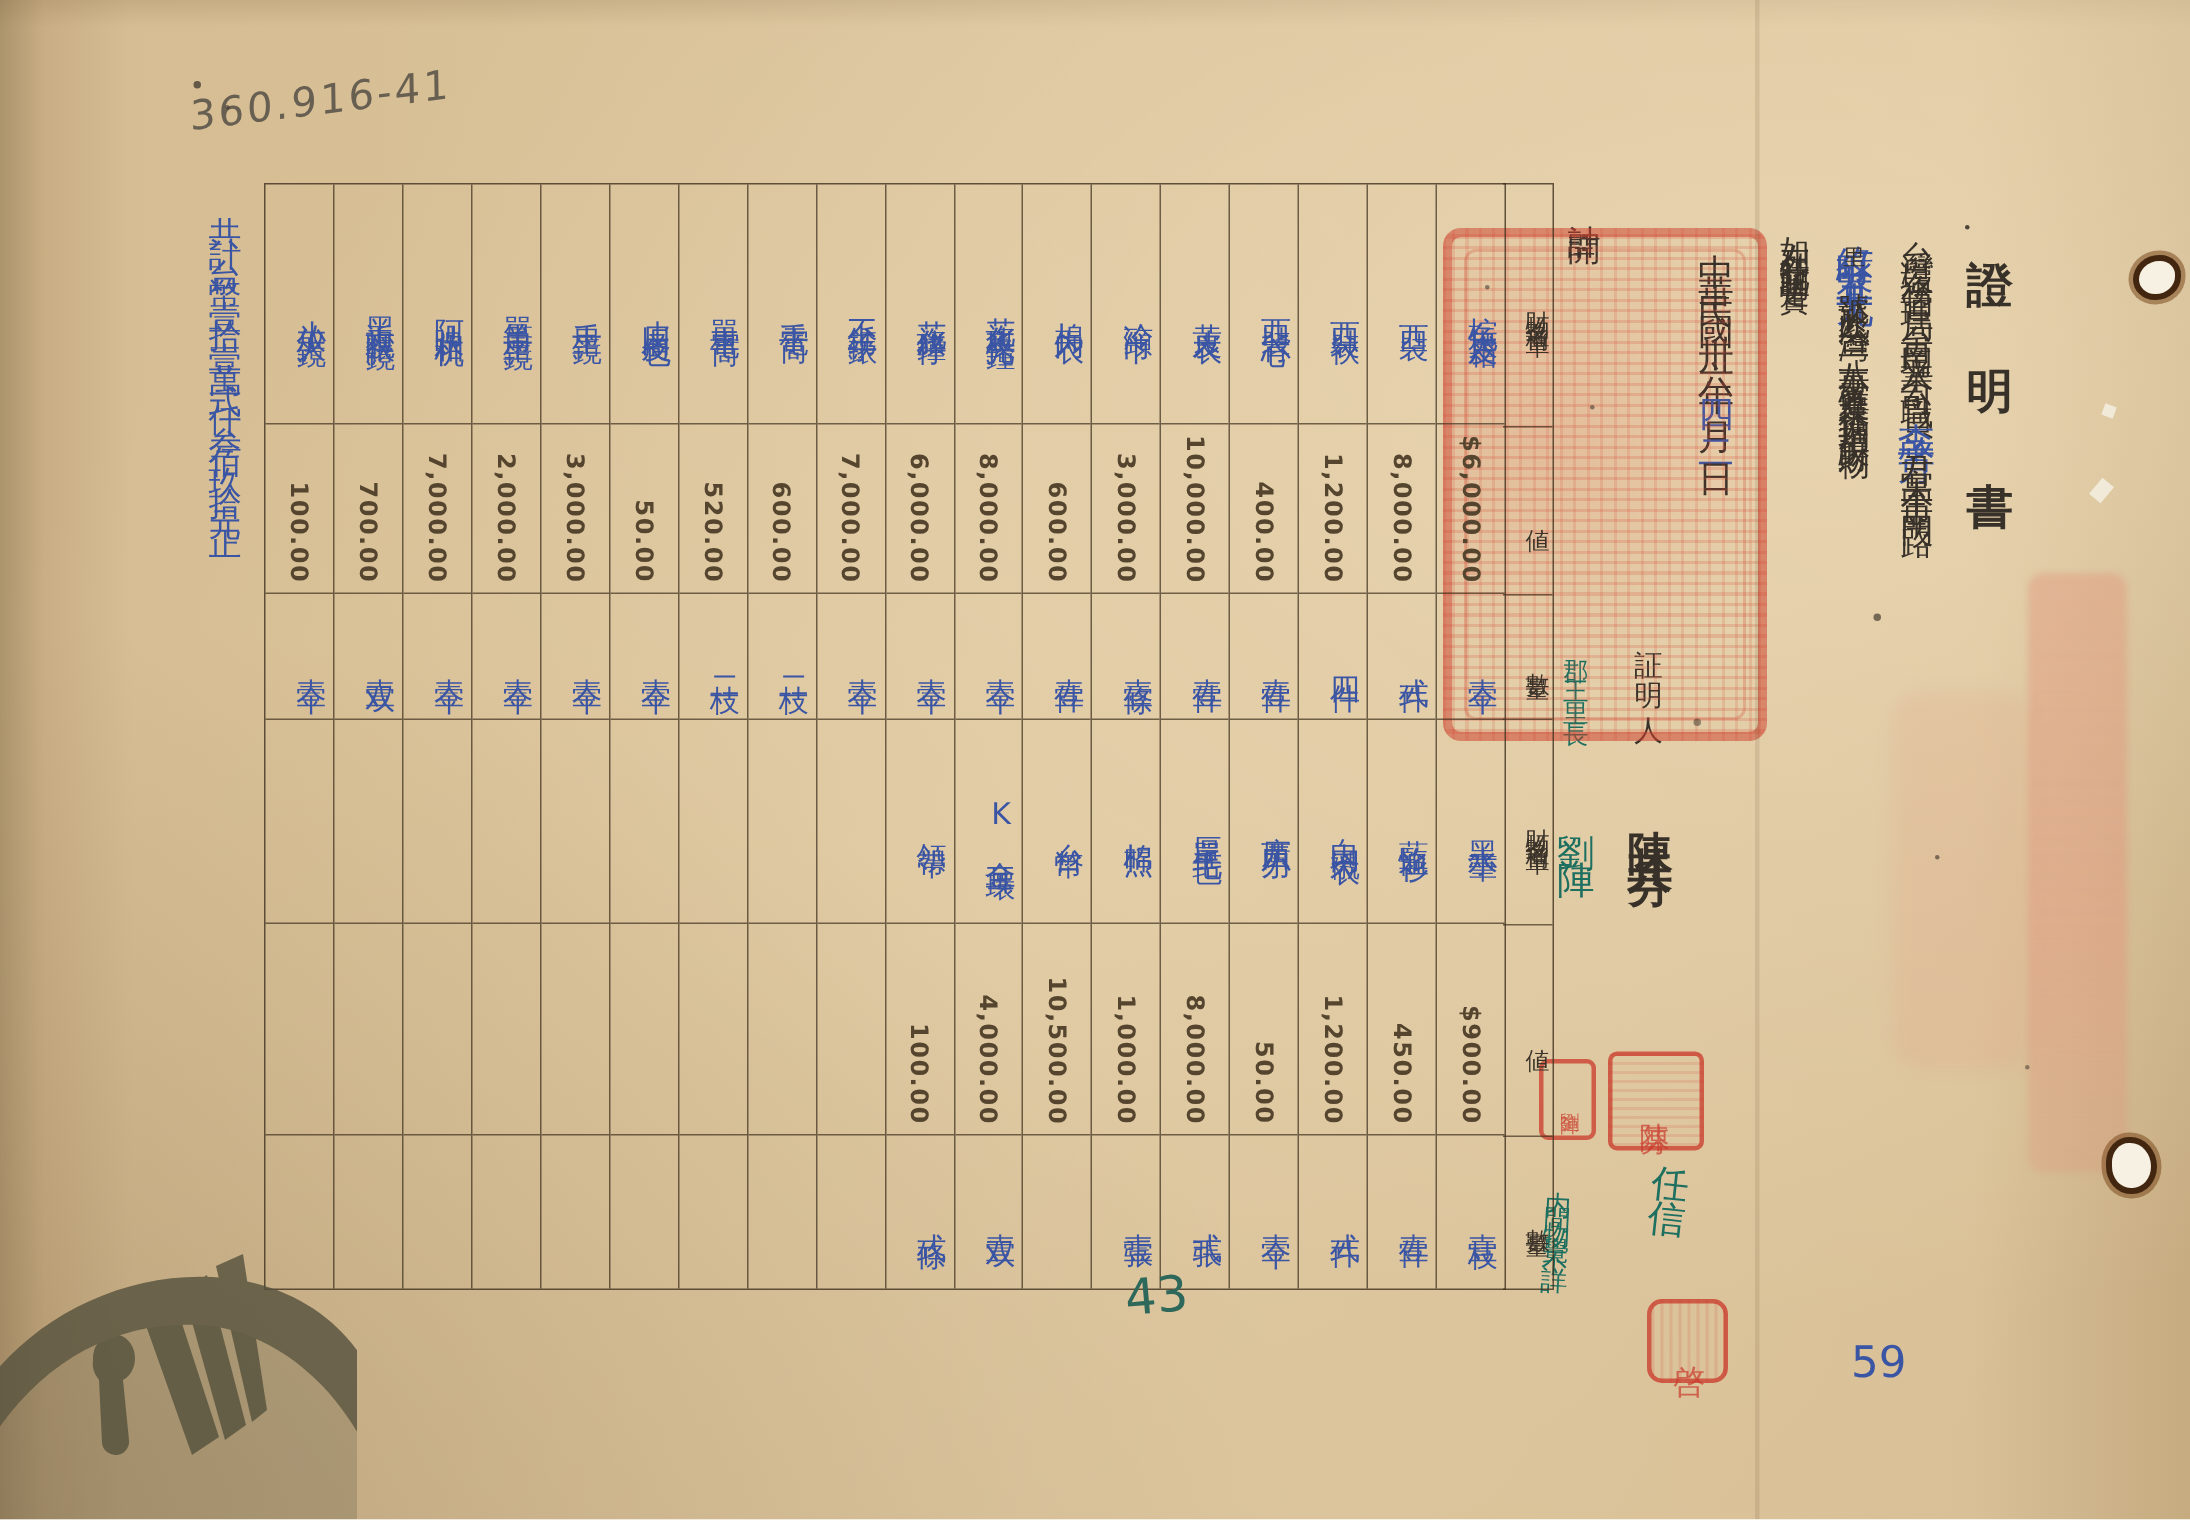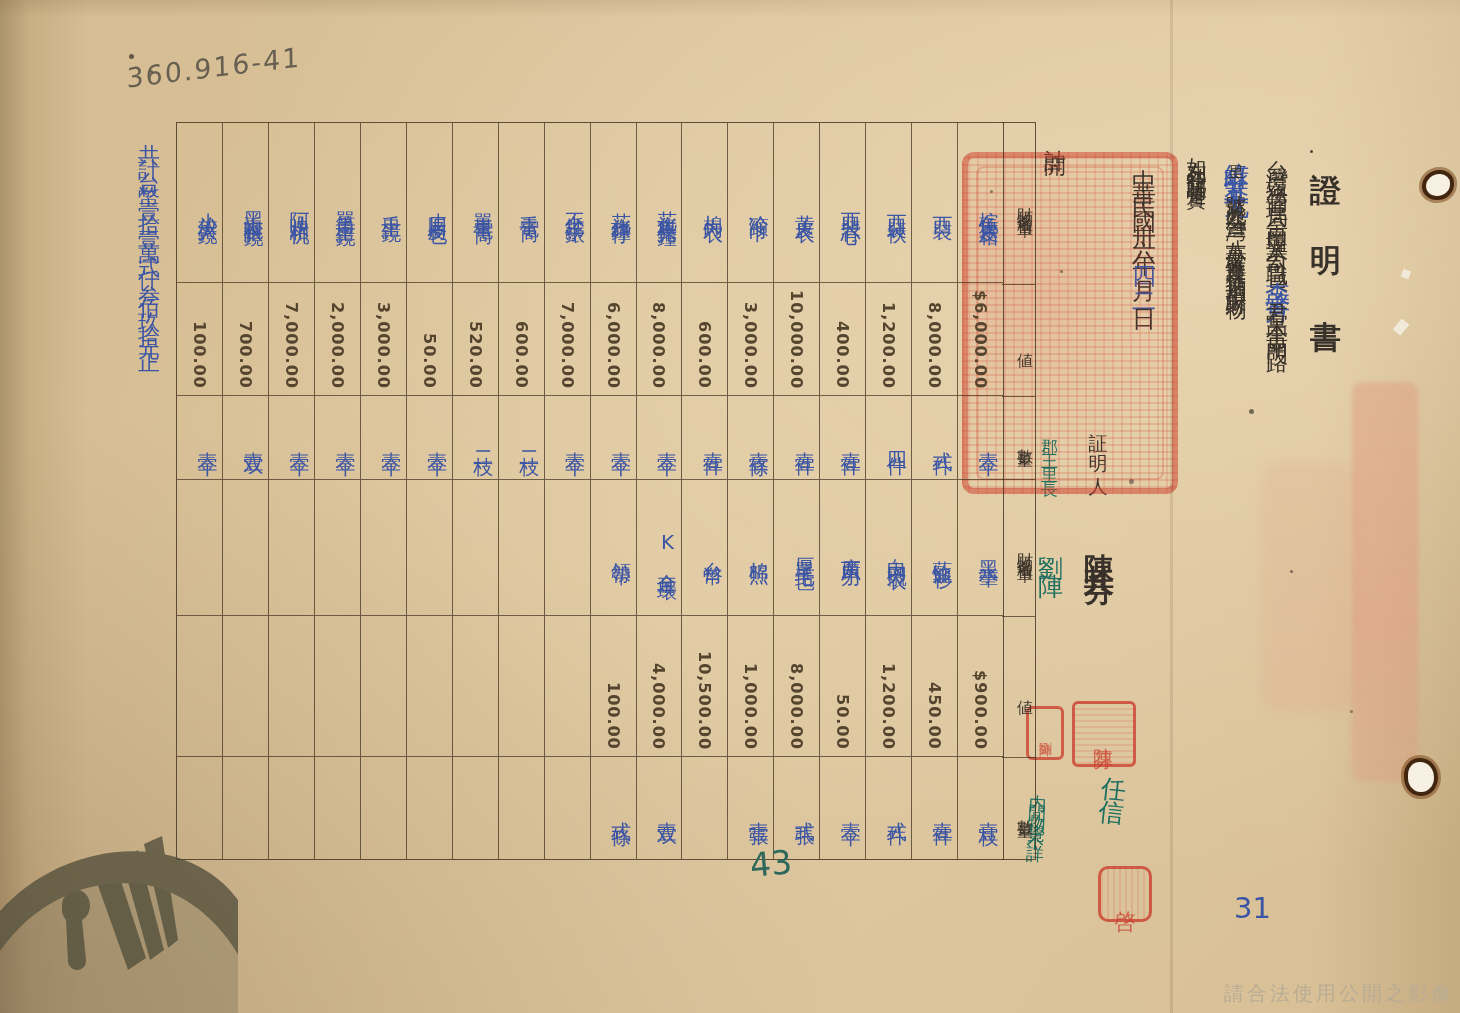--- a/index.html
+++ b/index.html
@@ -295,22 +295,21 @@
   <div id="stain1"></div>
   <div id="stain2"></div>
   <div id="crease"></div>
   <div class="hole" id="hole1"></div>
   <div class="hole" id="hole2"></div>
   <div class="speck" id="speck1"></div>
   <div class="speck" id="speck2"></div>
   <div id="flecks"></div>
 
   <div id="pg43">43</div>
-  <div id="pg42">31</div>
-  <div id="notice">請合法使用公開之影像</div>
+  <div id="pg42">59</div>
 
   <svg id="logo" width="238" height="225" viewBox="0 0 238 225">
     <g fill="#57533e" opacity="0.82">
       <path d="M-6,130 C 30,85 90,58 150,64 C 190,68 222,88 240,115 L 240,170 C 215,125 175,100 140,96 C 85,90 30,115 -6,172 Z"></path>
       <path d="M62,118 a14,16 0 1 1 20,14 l 4,40 a9,9 0 0 1 -18,2 l -2,-42 a14,16 0 0 1 -4,-14 Z"></path>
       <path d="M96,92 L116,78 L146,170 L128,182 Z"></path>
       <path d="M122,72 L138,62 L164,162 L150,172 Z"></path>
       <path d="M144,56 L162,48 L178,152 L168,160 Z"></path>
     </g>
     <path d="M-6,172 C 30,115 85,90 140,96 C 175,100 215,125 240,170 L 240,225 L -6,225 Z" fill="#57533e" opacity="0.25"></path>

